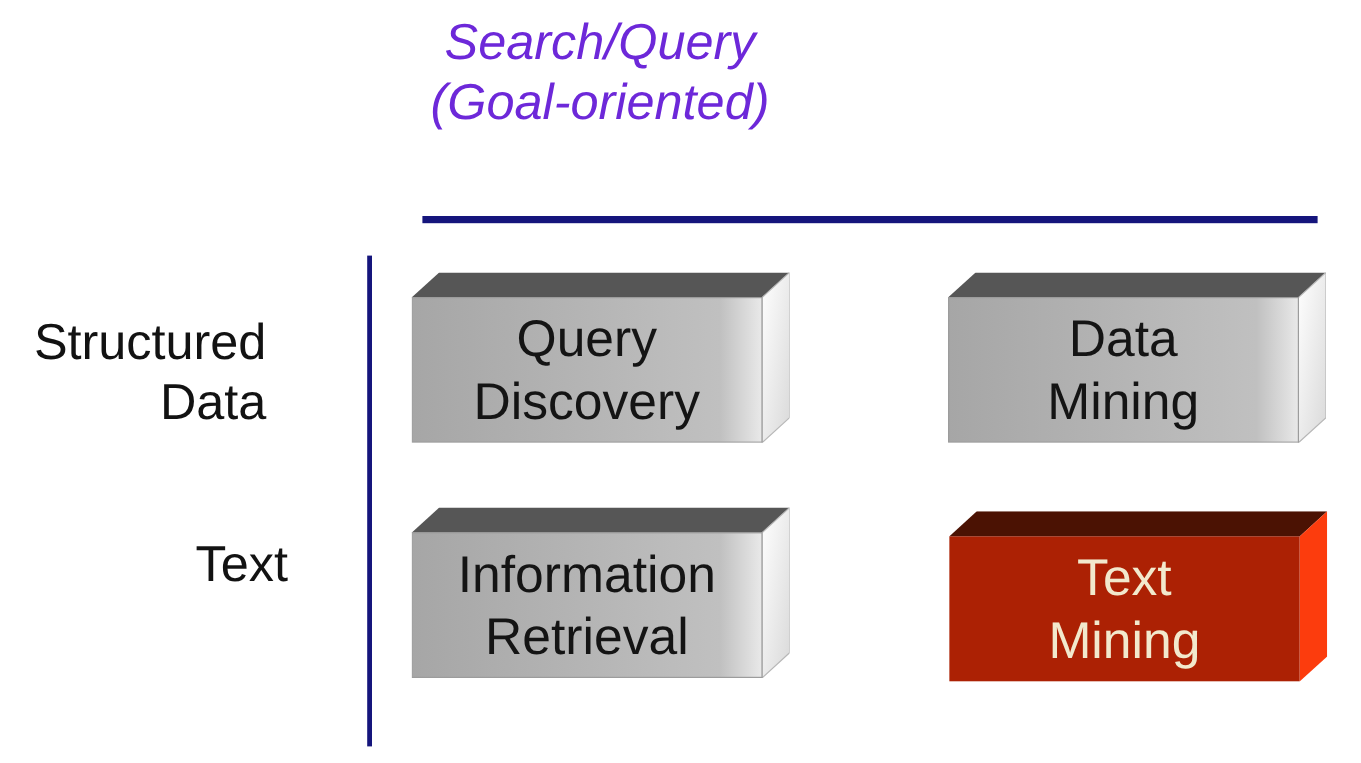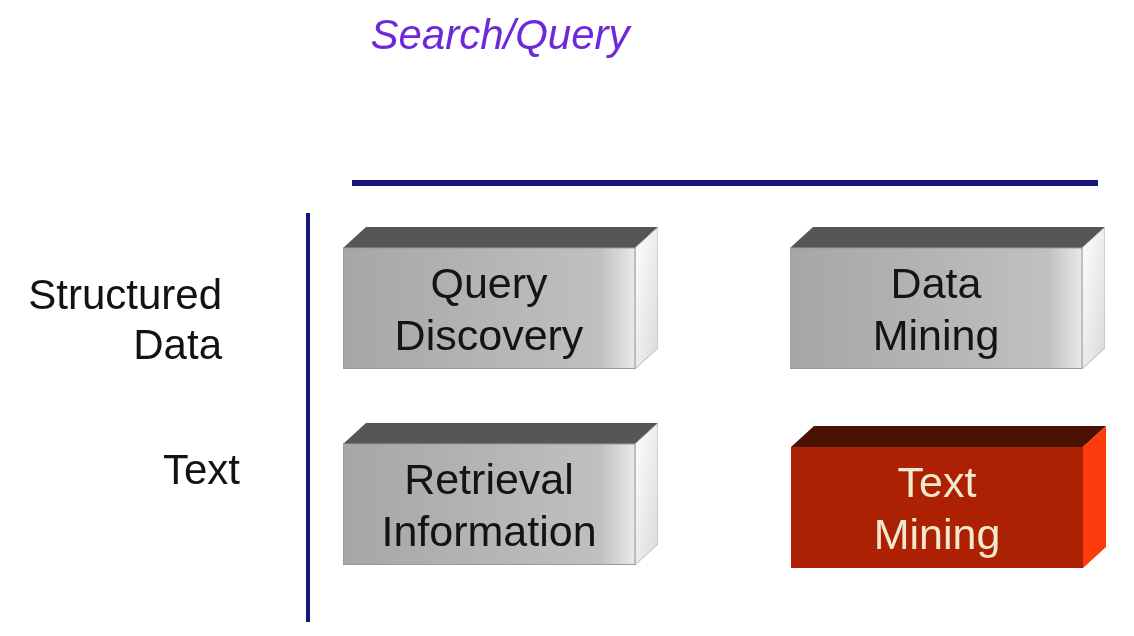--- a/index.html
+++ b/index.html
@@ -26,21 +26,21 @@
   .col-header.col1 { left: 320px; }
   .col-header.col2 { left: 727px; }
   .row-label {
     position: absolute;
     text-align: right;
     font-size: 42px;
     line-height: 50px;
     color: #121212;
     white-space: nowrap;
   }
-  .row-label.row1 { left: 0; top: 260px; width: 222px; margin-top: 10px; }
+  .row-label.row1 { left: 0; top: 260px; width: 222px; }
   .row-label.row2 { left: 0; top: 445px; width: 240px; }
   .hline {
     position: absolute;
     left: 352px; top: 180px;
     width: 746px; height: 6px;
     background: var(--axis-line, #15157c);
   }
   .vline {
     position: absolute;
     left: 306px; top: 213px;
@@ -78,20 +78,21 @@
     white-space: nowrap;
   }
 </style>
 </head>
 <body>
 
 <div class="stage">
 
   <div class="col-header col1">
     <div>Search/Query</div>
+    <div>(Goal-oriented)</div>
   </div>
 
   <div class="hline"></div>
   <div class="vline"></div>
 
   <div class="row-label row1">
     <div>Structured</div>
     <div>Data</div>
   </div>
   <div class="row-label row2">
@@ -155,22 +156,22 @@
         <linearGradient id="g3s" x1="0" y1="0" x2="1" y2="1">
           <stop offset="0" stop-color="#ffffff"></stop>
             <stop offset="1" stop-color="#d9d9d9"></stop>
         </linearGradient>
       </defs>
       <polygon class="top-gray" points="0,21 23,0 315,0 292,21"></polygon>
       <polygon class="side-gray-stroke" fill="url(#g3s)" points="292,21 315,0 315,121 292,142"></polygon>
       <rect class="front-gray-stroke" fill="url(#g3f)" x="0.5" y="21" width="291.5" height="120.5"></rect>
     </svg>
     <div class="box-label">
+      <div>Information</div>
       <div>Retrieval</div>
-      <div>Information</div>
     </div>
   </div>
 
   <div class="box red b-tm">
     <svg width="315" height="142" viewBox="0 0 315 142">
       <polygon class="top-red" points="0,21 23,0 315,0 292,21"></polygon>
       <polygon class="side-red" points="292,21 315,0 315,121 292,142"></polygon>
       <rect class="front-red" x="0" y="21" width="292" height="121"></rect>
     </svg>
     <div class="box-label">

